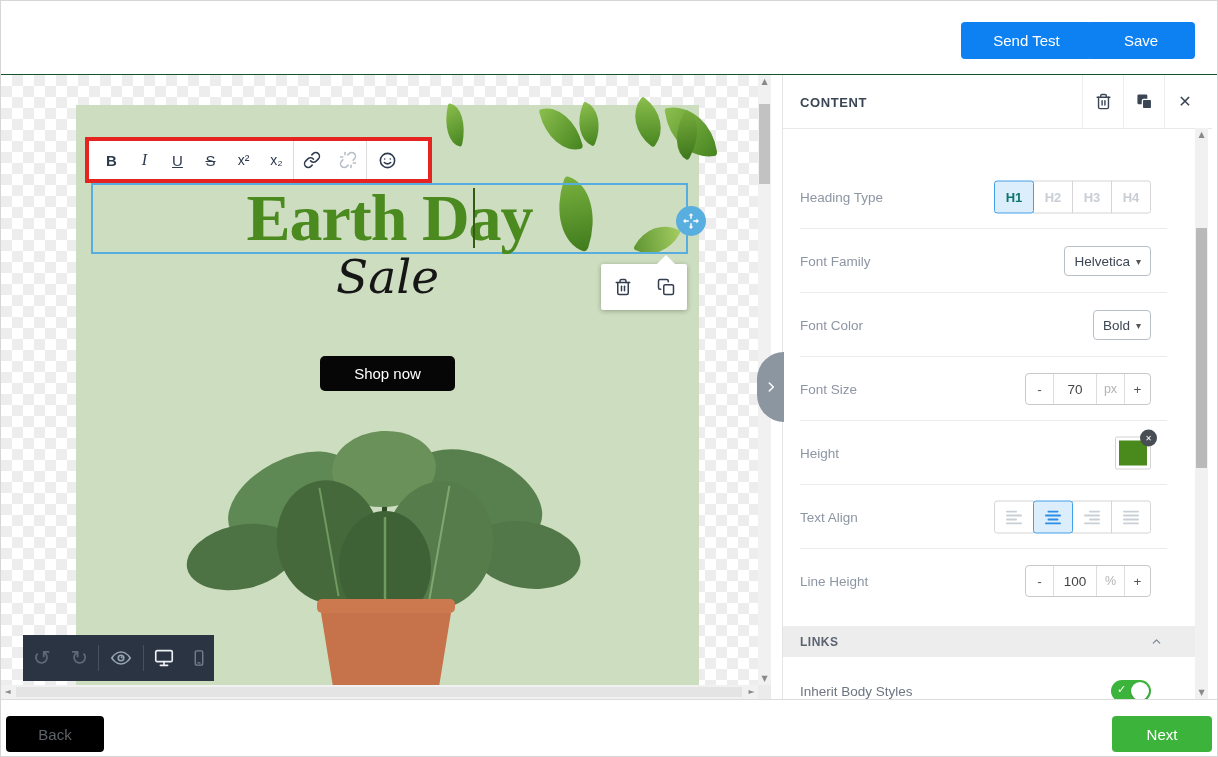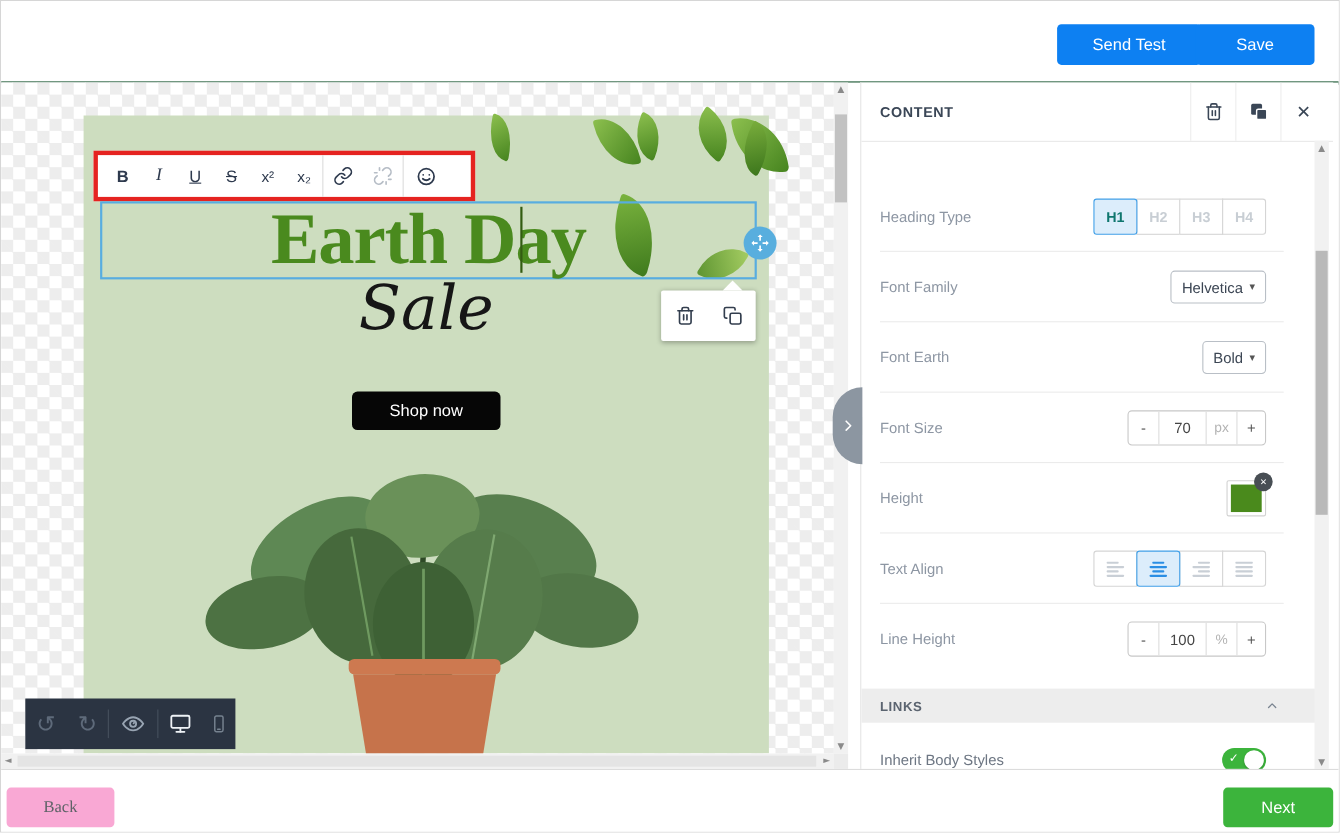--- a/index.html
+++ b/index.html
@@ -49,21 +49,21 @@
     display:flex;align-items:center;justify-content:center;cursor:move;z-index:6;}
 
   
   .el-actions{position:absolute;left:525px;top:159px;width:86px;height:46px;background:#fff;border-radius:2px;
     box-shadow:0 1px 5px rgba(0,0,0,.28);display:flex;align-items:center;justify-content:space-around;z-index:5;}
   .el-actions::before{content:"";position:absolute;top:-9px;left:56px;border:9px solid transparent;border-top:none;
     border-bottom:9px solid #fff;}
   .el-act-btn{color:#333e4e;display:flex;align-items:center;justify-content:center;cursor:pointer;}
 
   .sale-text{position:absolute;left:0;width:100%;top:148px;text-align:center;font-family:"DejaVu Serif",serif;
-    font-style:italic;font-size:56px;color:#161616;line-height:1;}
+    font-style:italic;font-size:47px;color:#161616;line-height:1;}
   .shopnow{position:absolute;left:244px;top:251px;width:135px;height:35px;background:#060606;color:#fff;border:none;
     border-radius:5px;font-size:15px;font-family:inherit;cursor:pointer;}
   .plant{position:absolute;left:95px;top:312px;}
 
   
   .preview-bar{position:absolute;left:22px;top:560px;width:191px;height:46px;background:#2b3442;display:flex;
     align-items:center;z-index:7;}
   .pv-btn{display:flex;align-items:center;justify-content:center;height:46px;cursor:pointer;}
   .pv-undo,.pv-redo{width:38px;color:#5e6a7a;font-size:21px;font-family:"DejaVu Sans",sans-serif;}
   .pv-eye{width:44px;color:#98a4b2;}
@@ -130,22 +130,22 @@
   .toggle .knob{position:absolute;right:2px;top:2px;width:18px;height:18px;border-radius:50%;background:#fff;
     box-shadow:0 1px 2px rgba(0,0,0,.25);}
   .toggle .tick{position:absolute;left:6px;top:3px;color:#fff;font-size:11px;font-weight:bold;
     font-family:"DejaVu Sans",sans-serif;}
 
   .p-scroll{position:absolute;left:412px;top:53px;width:13px;height:571px;background:#f1f1f1;}
   .p-scroll .thumb{position:absolute;left:1px;right:1px;top:100px;height:240px;background:#b9b9b9;}
 
   
   .footer{position:absolute;left:0;top:698px;width:100%;height:59px;background:#fff;border-top:1px solid #dcdcdc;}
-  .btn-back{position:absolute;left:5px;top:16px;width:98px;height:36px;background:#f9a8d4;color:#5f6368;border:none;
-    border-radius:4px;font-size:15px;font-family:Liberation Serif, serif;cursor:pointer;}
+  .btn-back{position:absolute;left:5px;top:16px;width:98px;height:36px;background:#000000;color:#5f6368;border:none;
+    border-radius:4px;font-size:15px;font-family:Liberation Sans, sans-serif;cursor:pointer;}
   .btn-next{position:absolute;right:5px;top:16px;width:100px;height:36px;background:#3cb43c;color:#fff;border:none;
     border-radius:4px;font-size:15px;font-family:inherit;cursor:pointer;}
 
   svg{display:block;}
 </style>
 </head>
 <body>
 
 <div id="app">
 
@@ -378,21 +378,21 @@
         <div class="row-label">Font Family</div>
         <div class="ctrl">
           <button class="drop">
             <span>Helvetica</span>
             <span class="caret">▾</span>
           </button>
         </div>
       </div>
 
       <div class="row" style="top:218px;">
-        <div class="row-label">Font Earth</div>
+        <div class="row-label">Font Color</div>
         <div class="ctrl">
           <button class="drop">
             <span>Bold</span>
             <span class="caret">▾</span>
           </button>
         </div>
       </div>
 
       <div class="row" style="top:282px;">
         <div class="row-label">Font Size</div>

